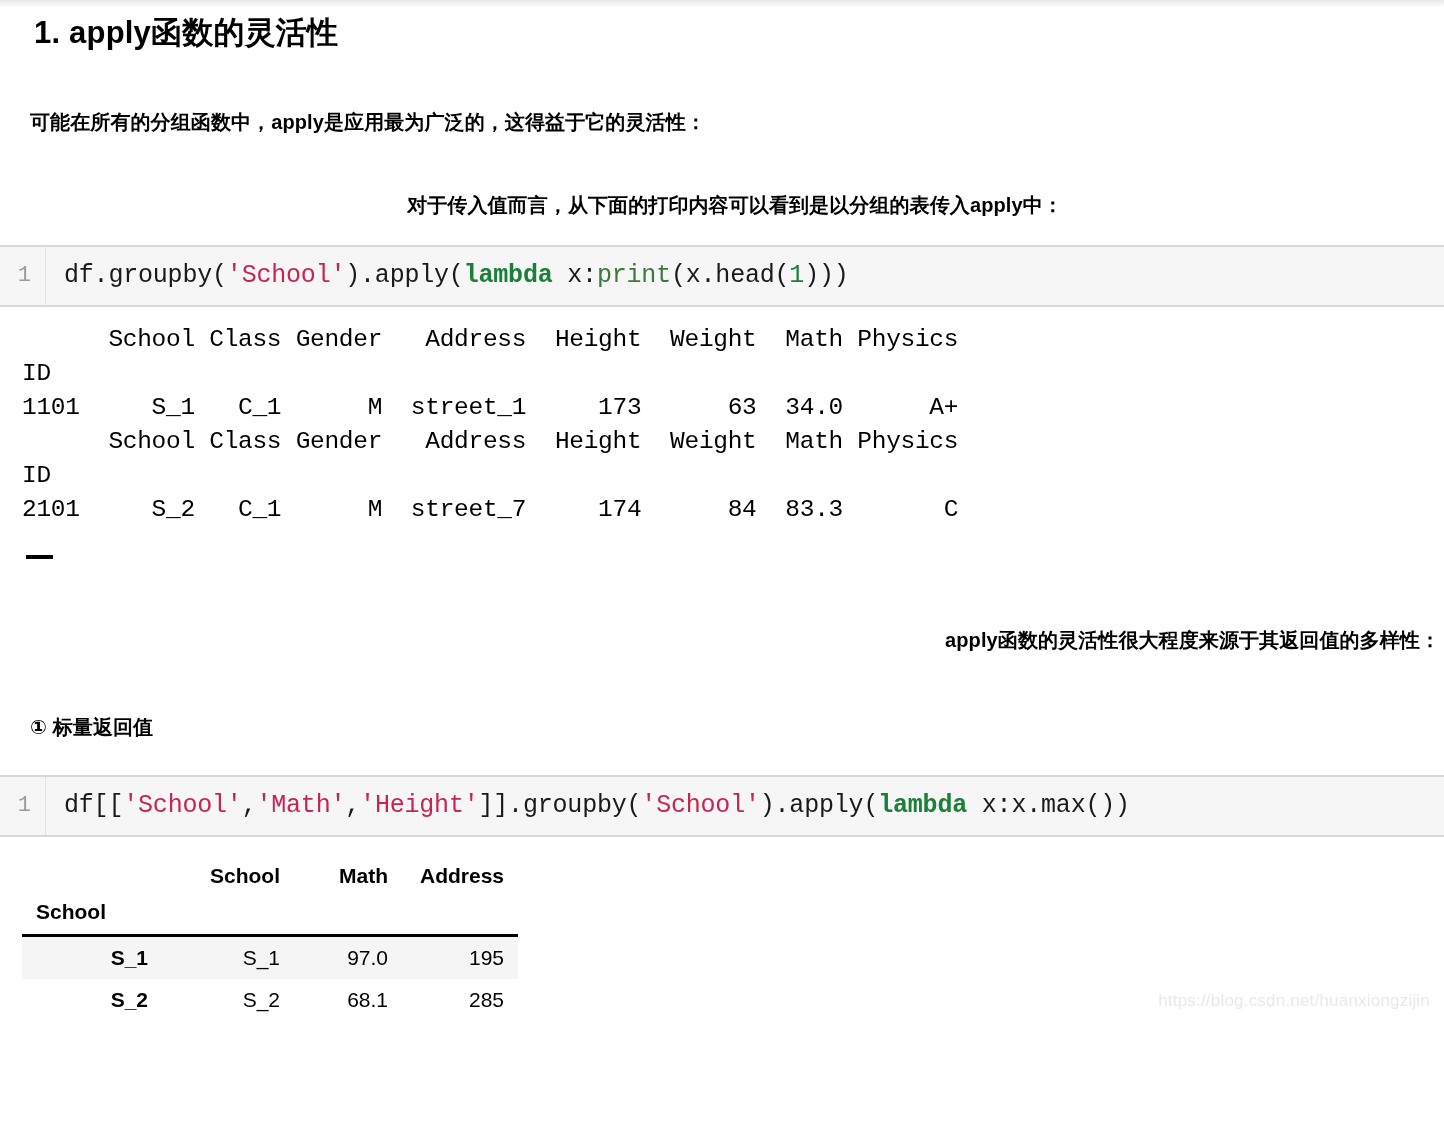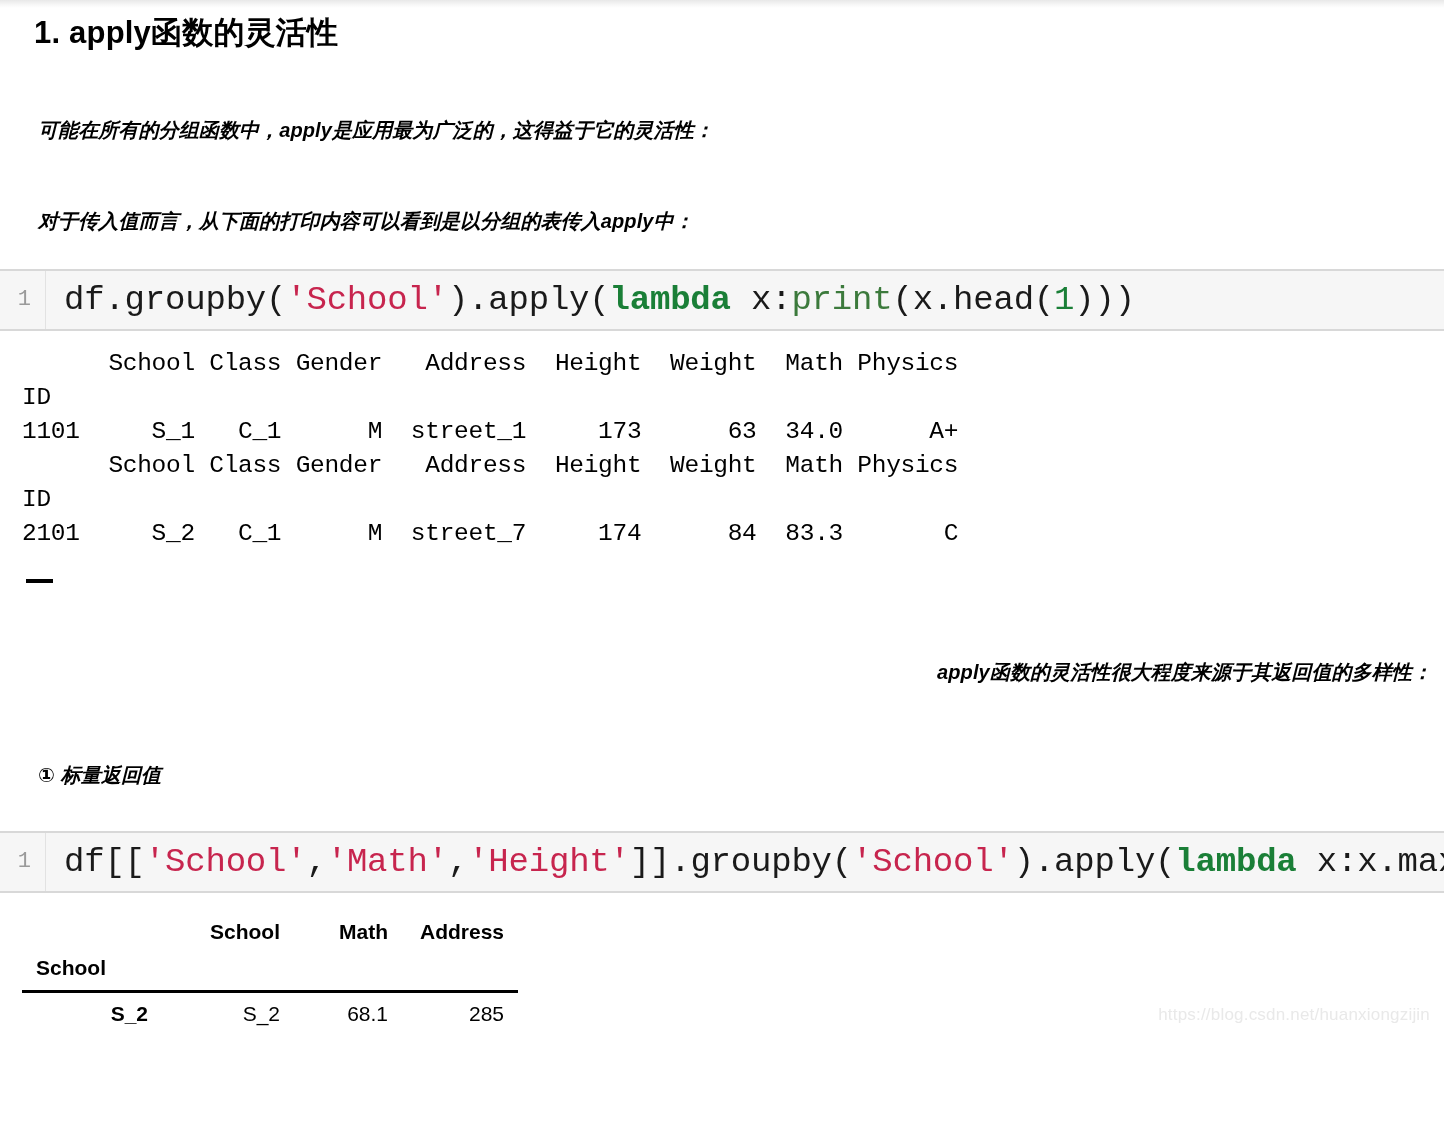--- a/index.html
+++ b/index.html
@@ -35,28 +35,27 @@
     font-weight: bold;
     margin: 0;
     padding: 14px 0 0 34px;
     letter-spacing: 0.2px;
     line-height: 1.25;
   }
 
   p.para {
     font-size: 20px;
     font-weight: bold;
-    margin: 12px;
+    margin: 4px;
     padding: 0 0 0 26px;
     line-height: 1.35;
     letter-spacing: 0.1px;
-    font-style: italic;
   }
   p.p1 { padding-top: 52px; }
-  p.p2 { padding-top: 52px; }
+  p.p2 { padding-top: 52px; text-align: center; }
   p.p3 { padding-top: 0; text-align: right; }
   p.p4 { padding-top: 0; }
 
   
   .codeblock {
     position: relative;
     width: 1444px;
     background: #f6f6f6;
     border-top: 2px solid #d8d8d8;
     border-bottom: 2px solid #d8d8d8;
@@ -76,21 +75,21 @@
     border-right: 1px solid #e2e2e2;
     box-sizing: border-box;
     align-self: stretch;
     display: flex;
     align-items: center;
     justify-content: flex-end;
   }
   .codeline {
     padding-left: 18px;
     font-family: "Liberation Mono", "DejaVu Sans Mono", monospace;
-    font-size: 34px;
+    font-size: 25px;
     letter-spacing: -0.2px;
     white-space: pre;
     color: #1a1a1a;
   }
   .tok-str { color: #c7254e; }
   .tok-kw  { color: #1a7f37; font-weight: bold; }
   .tok-fn  { color: #3c7a3c; }
   .tok-num { color: #1a7f37; }
 
   
@@ -232,20 +231,26 @@
           <th class="col-height">Address</th>
         </tr>
         <tr class="idxname">
           <th class="blank col-idx">School</th>
           <th class="datacol col-school"></th>
           <th class="datacol col-math"></th>
           <th class="datacol col-height"></th>
         </tr>
       </thead>
       <tbody>
+        <tr class="odd">
+          <th class="col-idx">S_1</th>
+          <td class="col-school">S_1</td>
+          <td class="col-math">97.0</td>
+          <td class="col-height">195</td>
+        </tr>
         <tr class="even">
           <th class="col-idx">S_2</th>
           <td class="col-school">S_2</td>
           <td class="col-math">68.1</td>
           <td class="col-height">285</td>
         </tr>
       </tbody>
     </table>
   </div>
 

